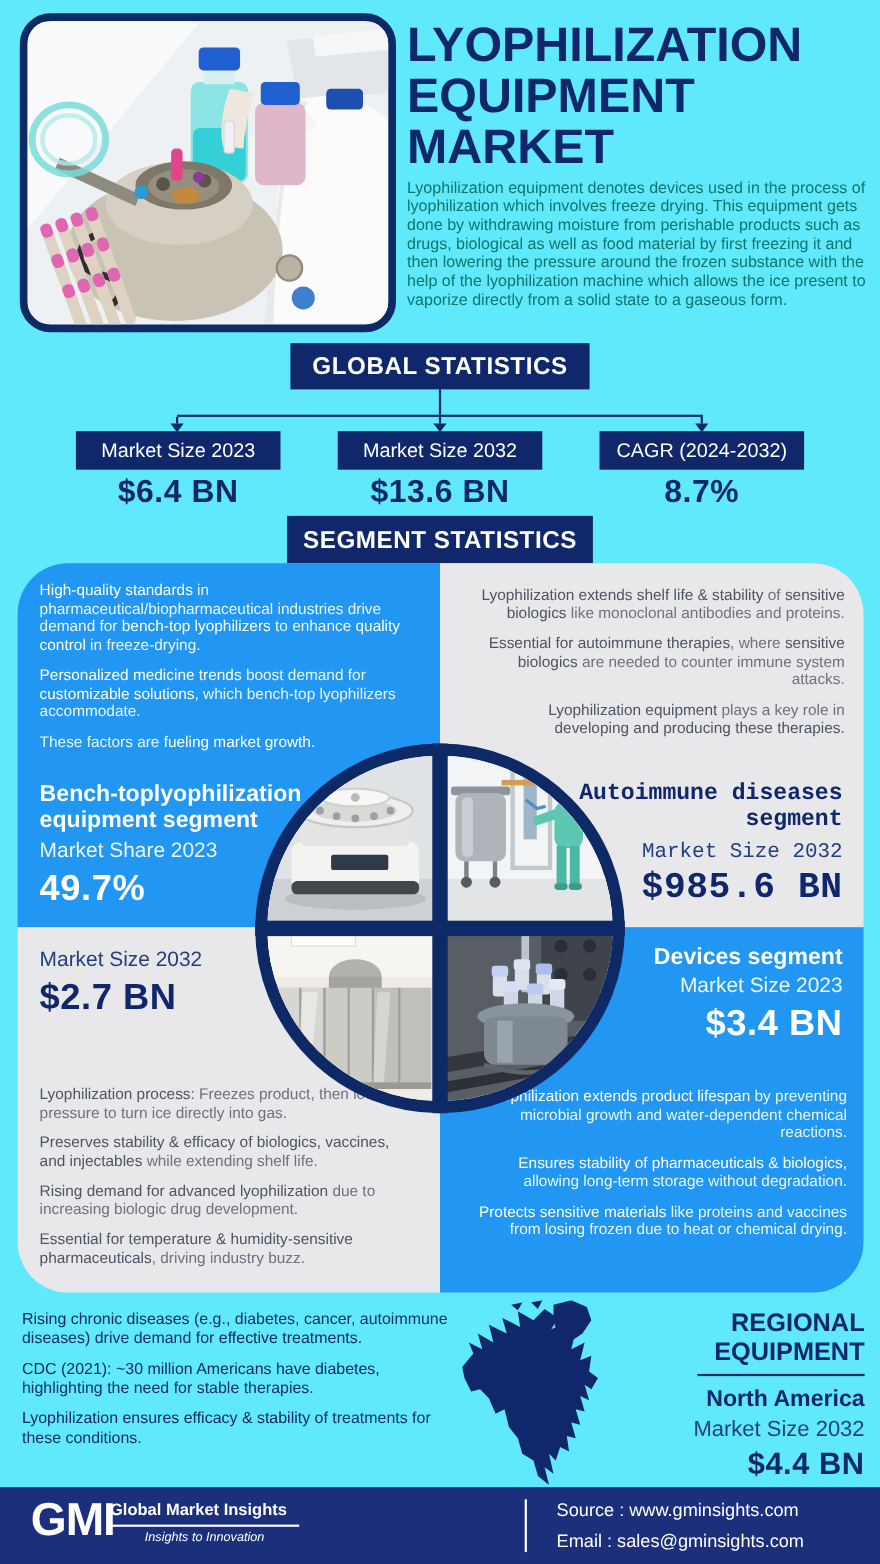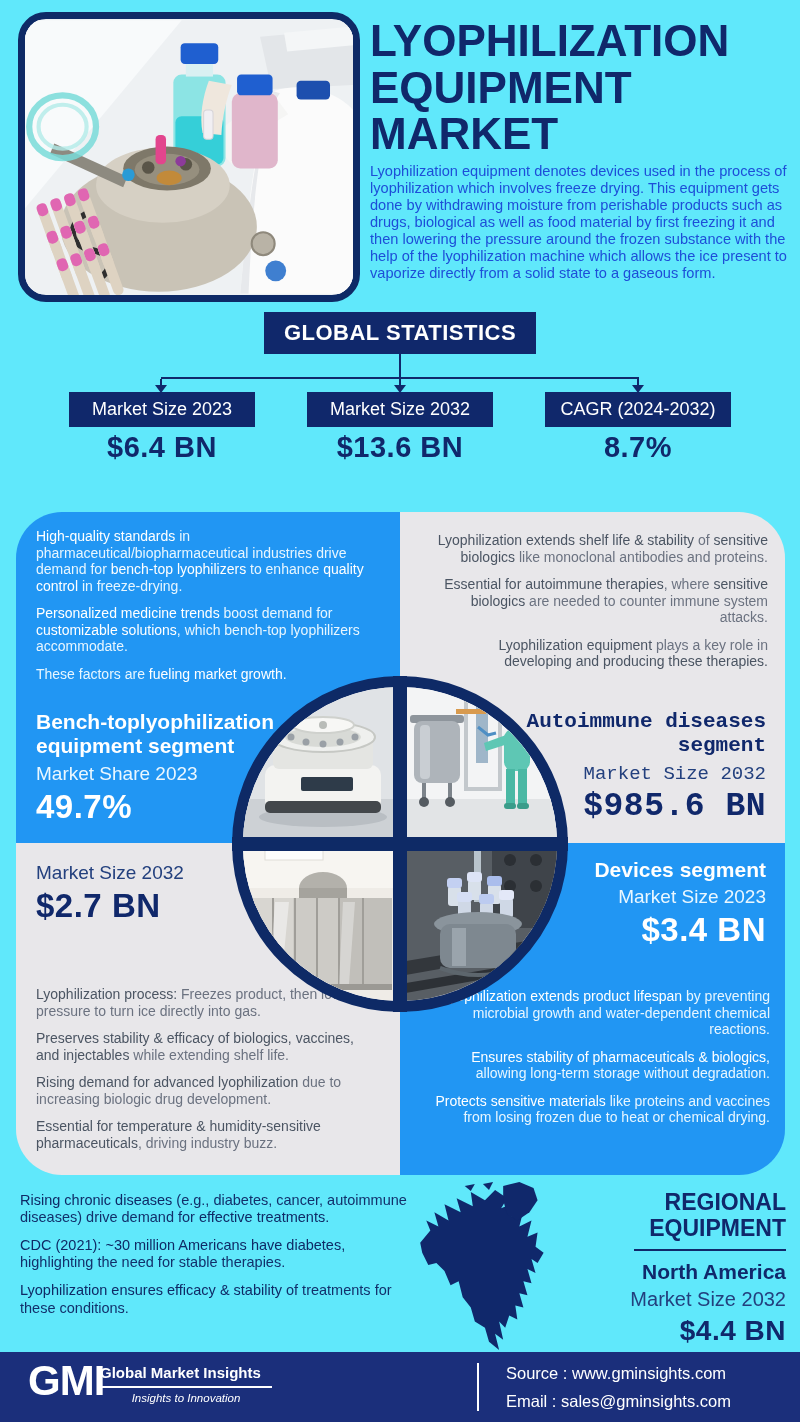--- a/index.html
+++ b/index.html
@@ -6,21 +6,21 @@
   .page{position:relative;width:800px;height:1422px;background:#60e8fb;overflow:hidden;
         font-family:"Liberation Sans",sans-serif;-webkit-font-smoothing:antialiased;}
   .abs{position:absolute;}
 
   
   .photo-frame{left:18px;top:12px;width:328px;height:276px;border:7px solid #0e2a66;
                border-radius:28px;overflow:hidden;background:#eef1f3;}
   .photo-frame svg{display:block;width:100%;height:100%;}
   .hero-title{left:370px;top:18px;width:420px;font-size:44px;line-height:1.06;font-weight:700;
               color:#10286b;letter-spacing:0px;}
-  .hero-desc{left:370px;top:163px;width:422px;font-size:14.6px;line-height:1.16;color:#1d4ed8;}
+  .hero-desc{left:370px;top:163px;width:422px;font-size:14.6px;line-height:1.16;color:#0f766e;}
 
   
   .banner{background:#10286b;color:#fff;font-weight:700;font-size:22px;letter-spacing:.5px;
           display:flex;align-items:center;justify-content:center;}
   .gs-banner{left:264px;top:312px;width:272px;height:42px;}
   .seg-banner{left:261px;top:469px;width:278px;height:43px;}
   .conn{background:#10286b;}
   .arrowhead{width:0;height:0;border-left:6px solid transparent;border-right:6px solid transparent;
              border-top:8px solid #10286b;}
   .gs-box{top:392px;width:186px;height:35px;background:#10286b;color:#fff;font-size:18px;
@@ -168,20 +168,21 @@
   <div class="abs arrowhead" style="left:394px;top:385px;"></div>
   <div class="abs arrowhead" style="left:632px;top:385px;"></div>
 
   <div class="abs gs-box" style="left:69px;">Market Size 2023</div>
   <div class="abs gs-box" style="left:307px;">Market Size 2032</div>
   <div class="abs gs-box" style="left:545px;">CAGR (2024-2032)</div>
   <div class="abs gs-value" style="left:69px;">$6.4 BN</div>
   <div class="abs gs-value" style="left:307px;">$13.6 BN</div>
   <div class="abs gs-value" style="left:545px;">8.7%</div>
 
+  <div class="abs banner seg-banner">SEGMENT STATISTICS</div>
 
   <div class="abs q q-blue q-tl"></div>
   <div class="abs q q-gray q-tr"></div>
   <div class="abs q q-gray q-bl"></div>
   <div class="abs q q-blue q-br"></div>
 
   <div class="abs bullets bul-white" style="left:36px;top:528px;width:342px;">
     <p><span class="b">High-quality standards</span><span> in pharmaceutical/biopharmaceutical industries drive demand for </span><span class="b">bench-top lyophilizers</span><span> to enhance </span><span class="b">quality control</span><span> in freeze-drying.</span></p>
     <p><span class="b">Personalized medicine trends</span><span> boost demand for </span><span class="b">customizable solutions</span><span>, which bench-top lyophilizers accommodate.</span></p>
     <p><span>These factors are </span><span class="b">fueling market growth.</span></p>

